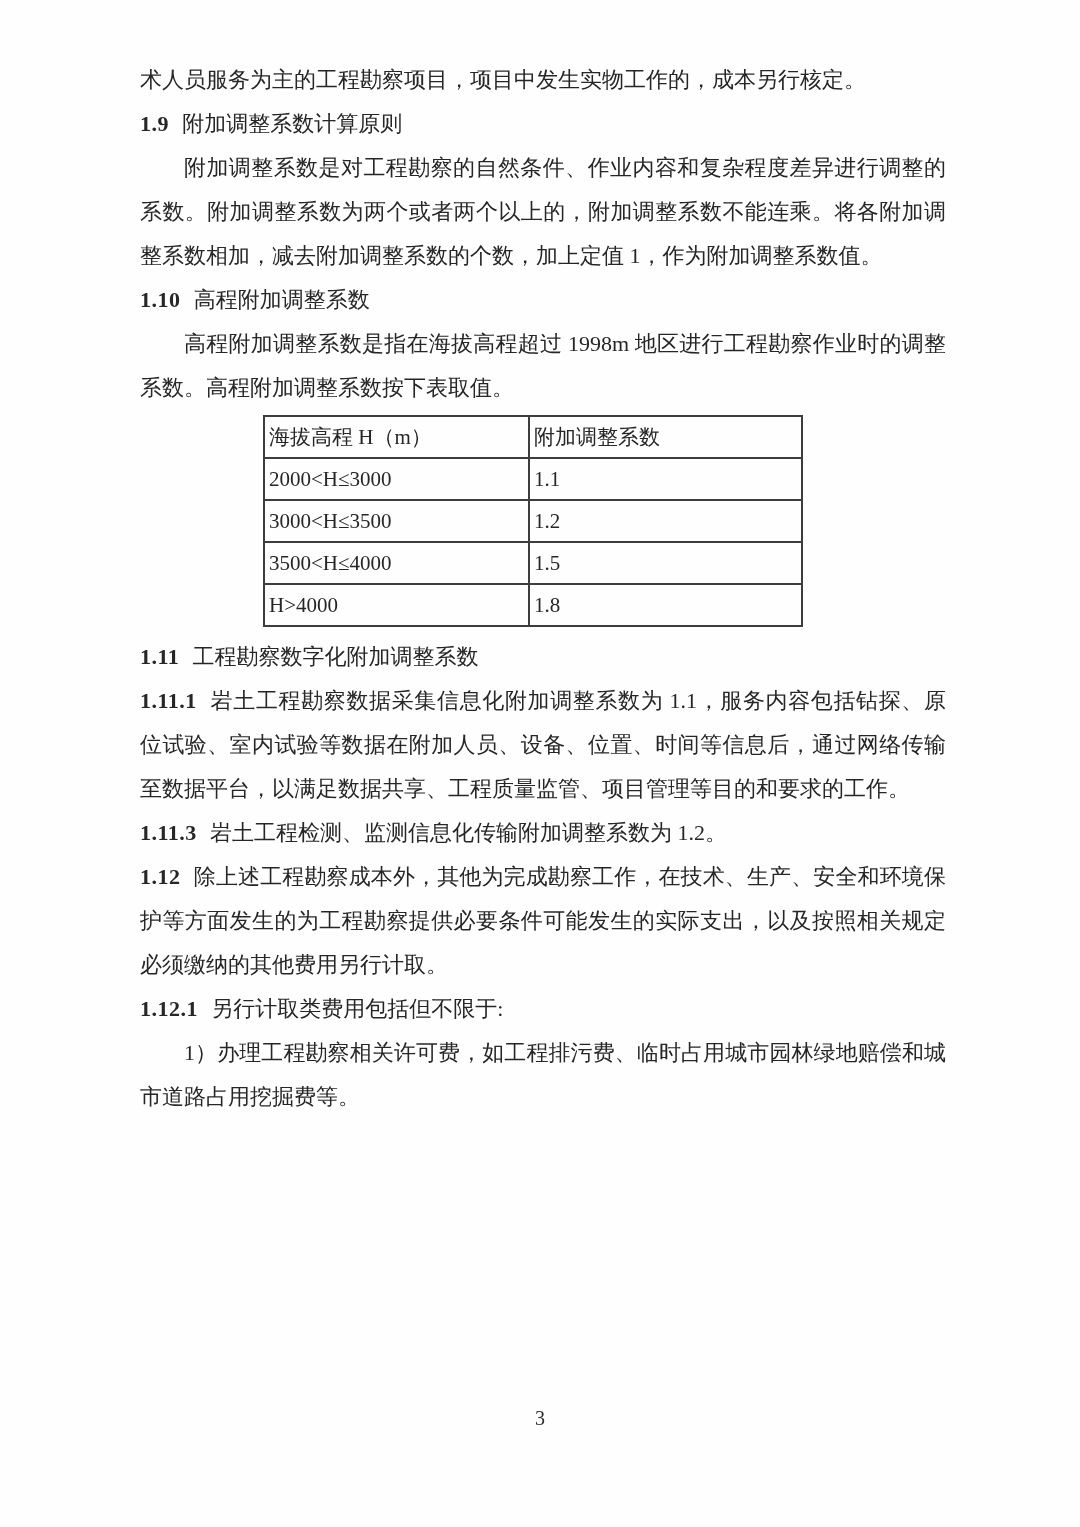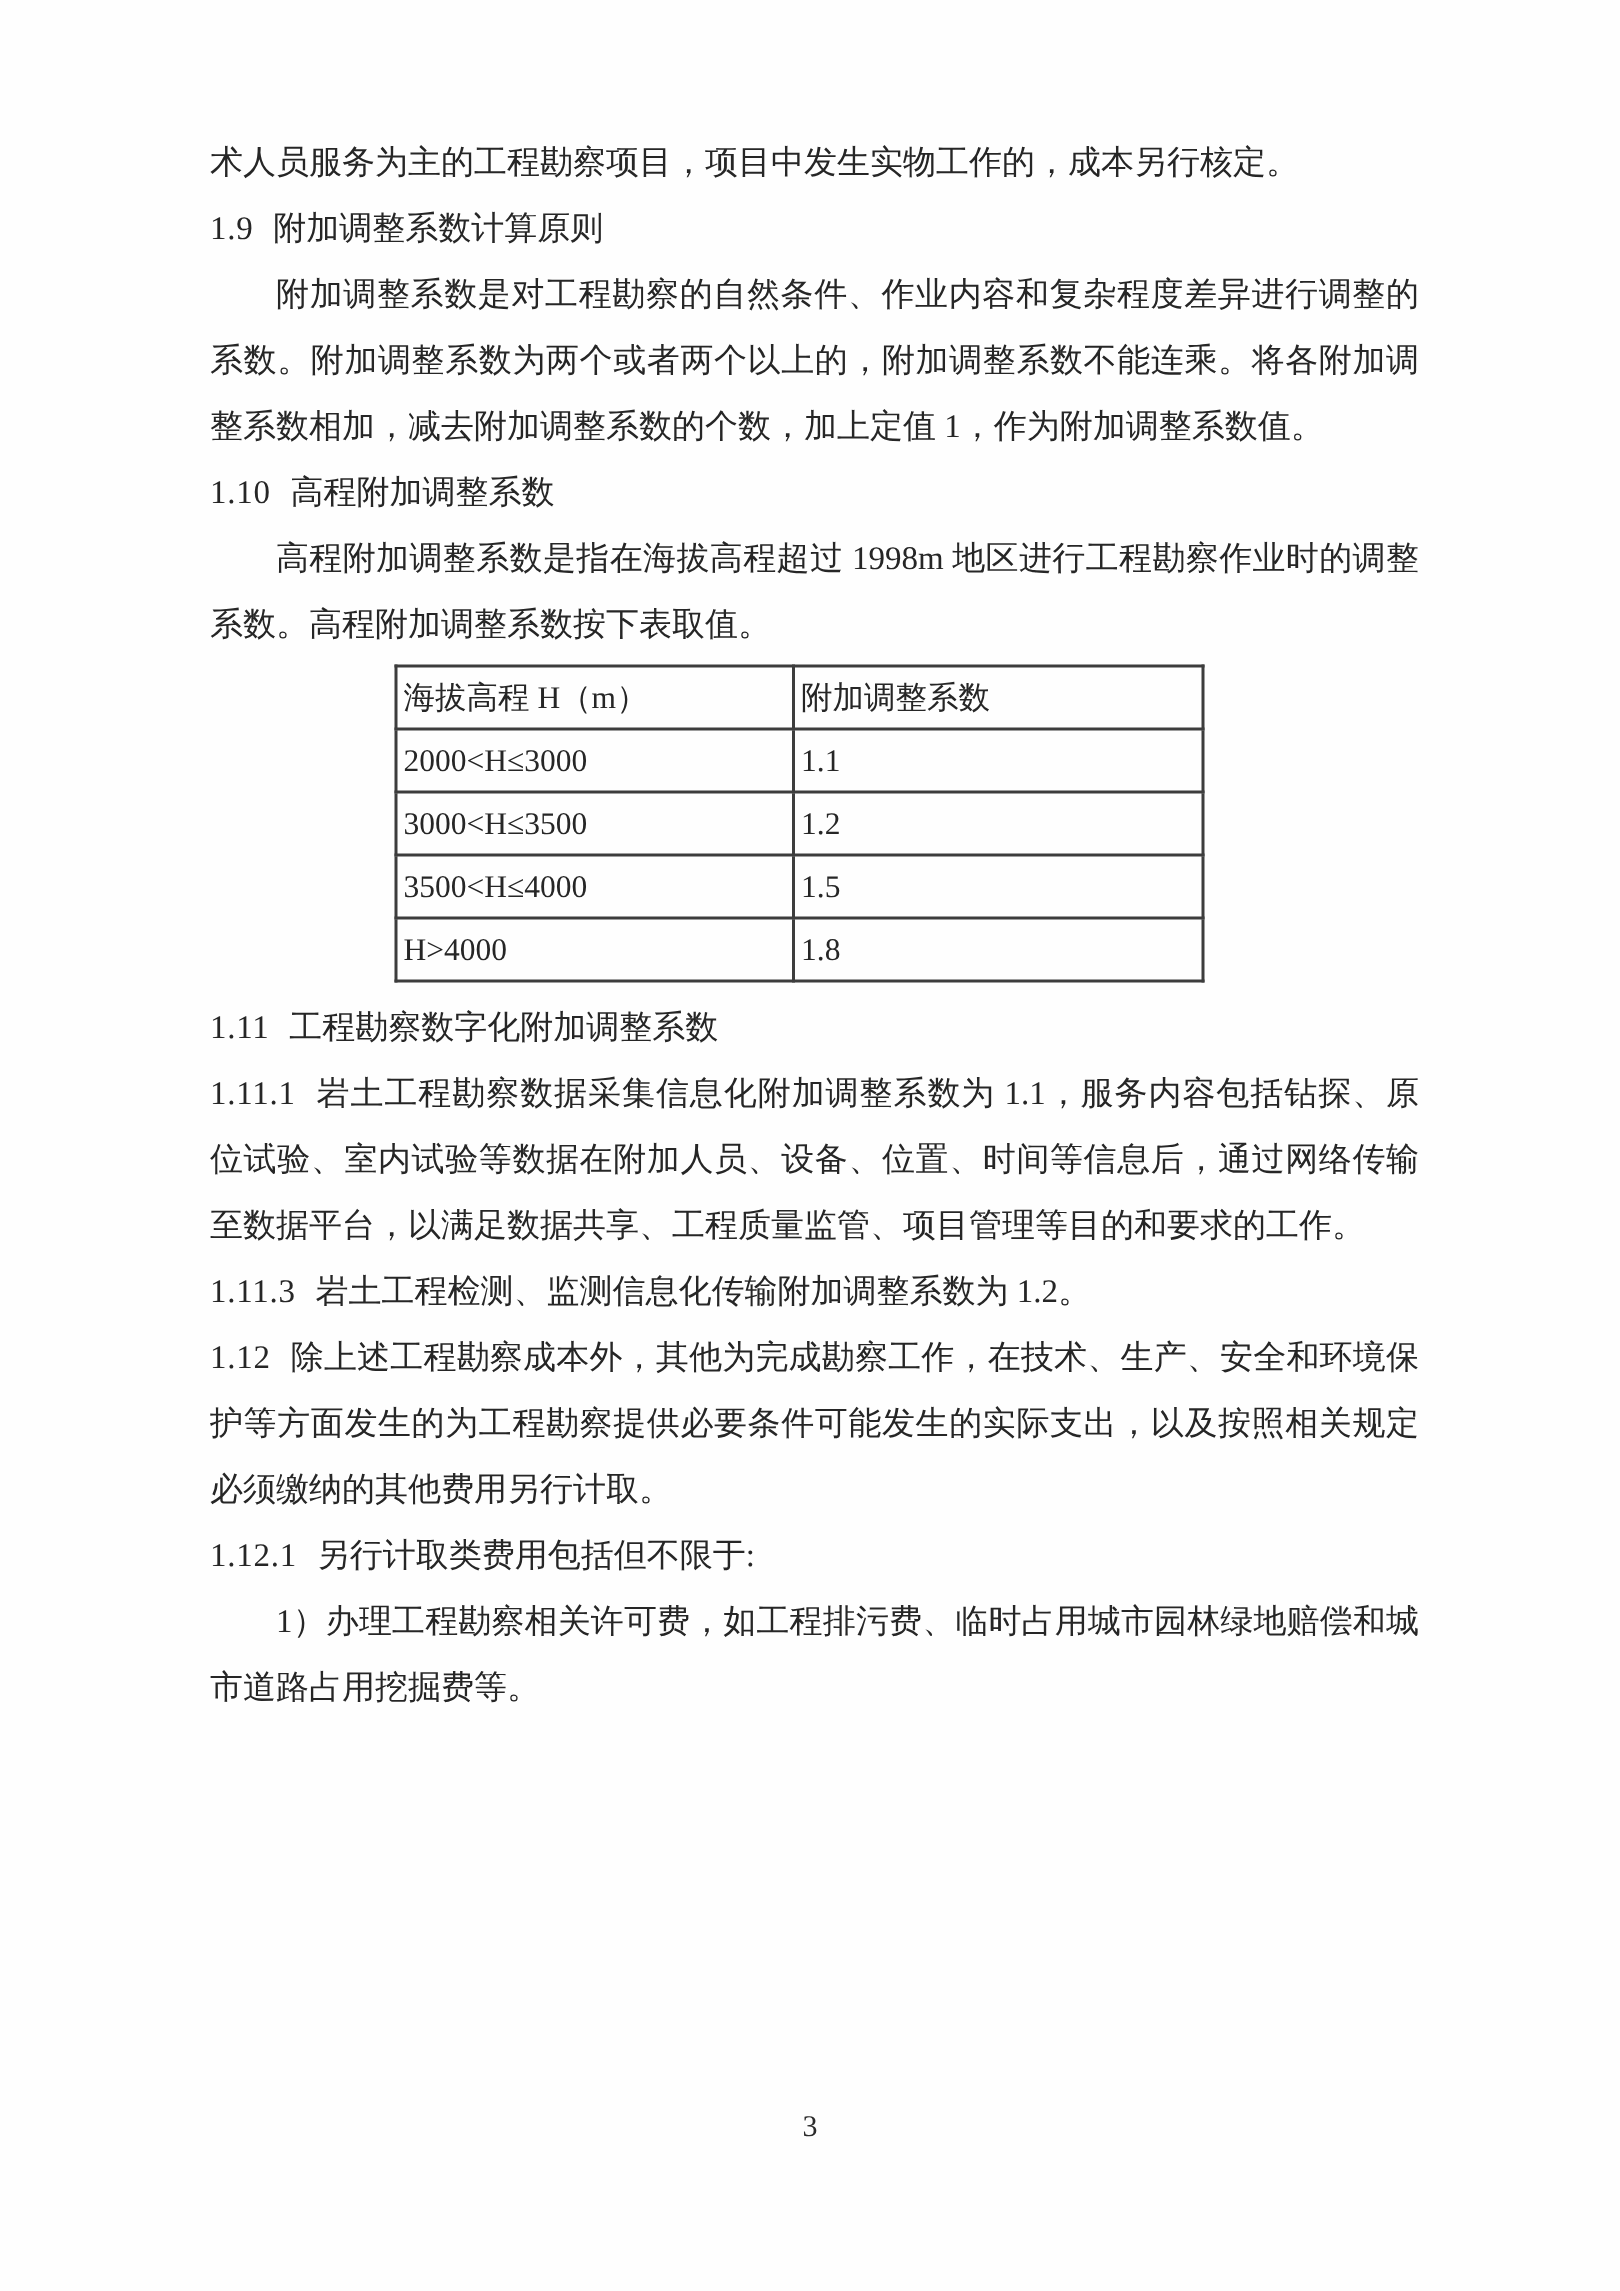--- a/index.html
+++ b/index.html
@@ -3,37 +3,37 @@
 <meta charset="utf-8">
 <style>
   html, body { margin: 0; padding: 0; background: #ffffff; }
   .page {
     position: relative;
     width: 1080px;
     height: 1527px;
     margin: 0 auto;
     background: #fefefe;
     box-sizing: border-box;
-    padding: 86px 134px 0 140px;
+    padding: 58px 134px 0 140px;
     font-family: "Liberation Serif", "DejaVu Serif", serif;
     font-size: 22px;
     line-height: 44px;
     color: #262626;
     overflow: hidden;
   }
   p, h2 {
     margin: 0;
     padding: 0;
     font-size: 22px;
     font-weight: normal;
     text-align: justify;
   }
   .indent { text-indent: 2em; }
   .num {
-    font-weight: normal;
+    font-weight: bold;
     margin-right: 0.6em;
     letter-spacing: 0.5px;
   }
   table.coef {
     border-collapse: collapse;
     table-layout: fixed;
     width: 522px;
     margin: 5px 0 8px 123px;
   }
   table.coef td {

